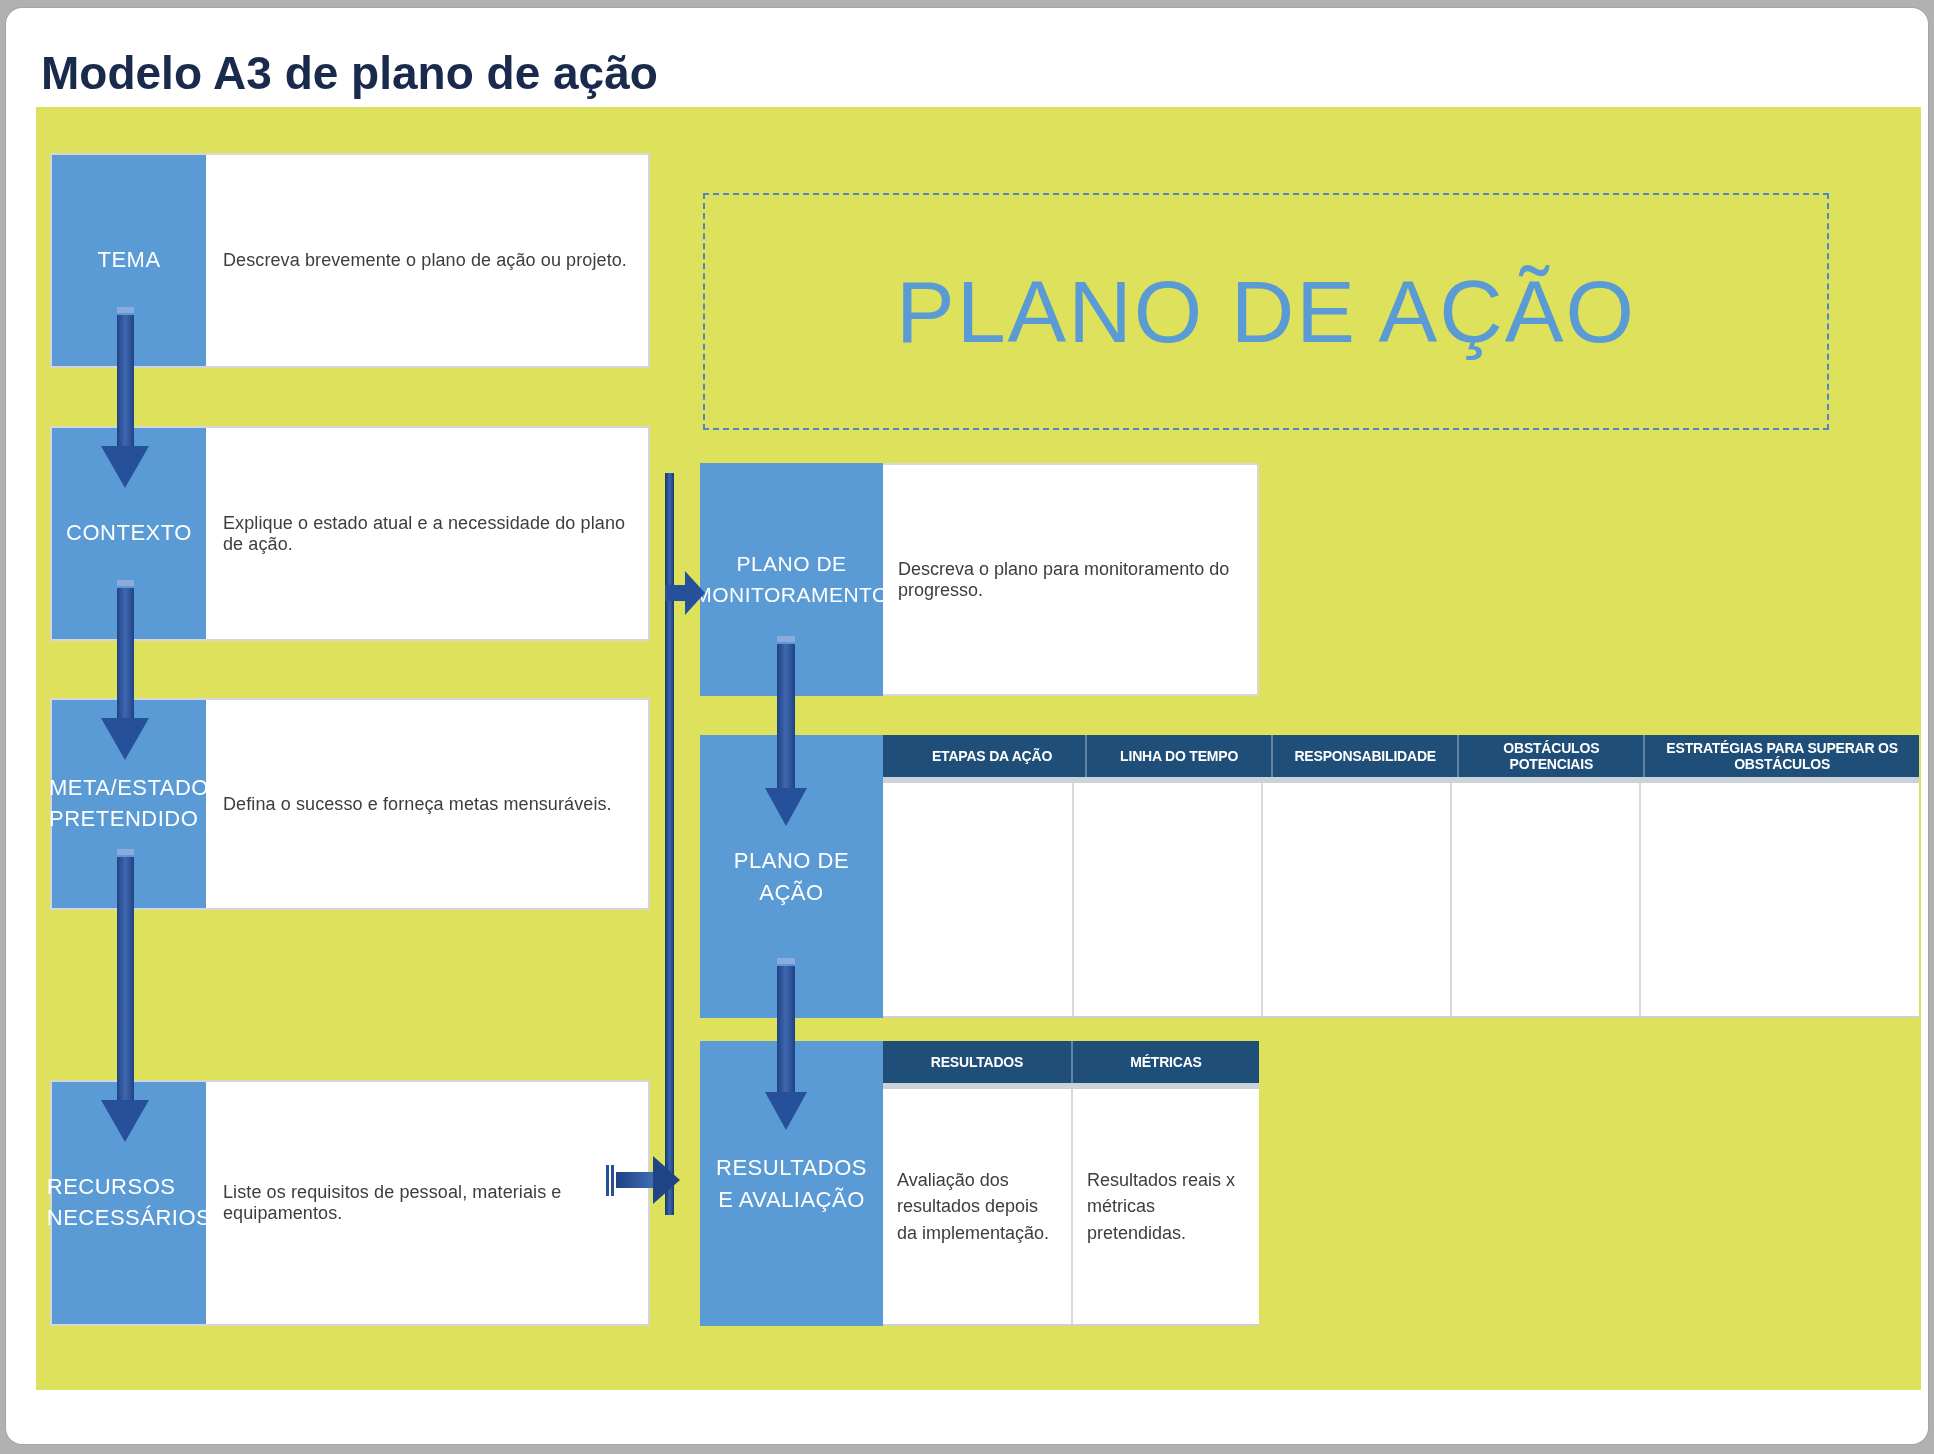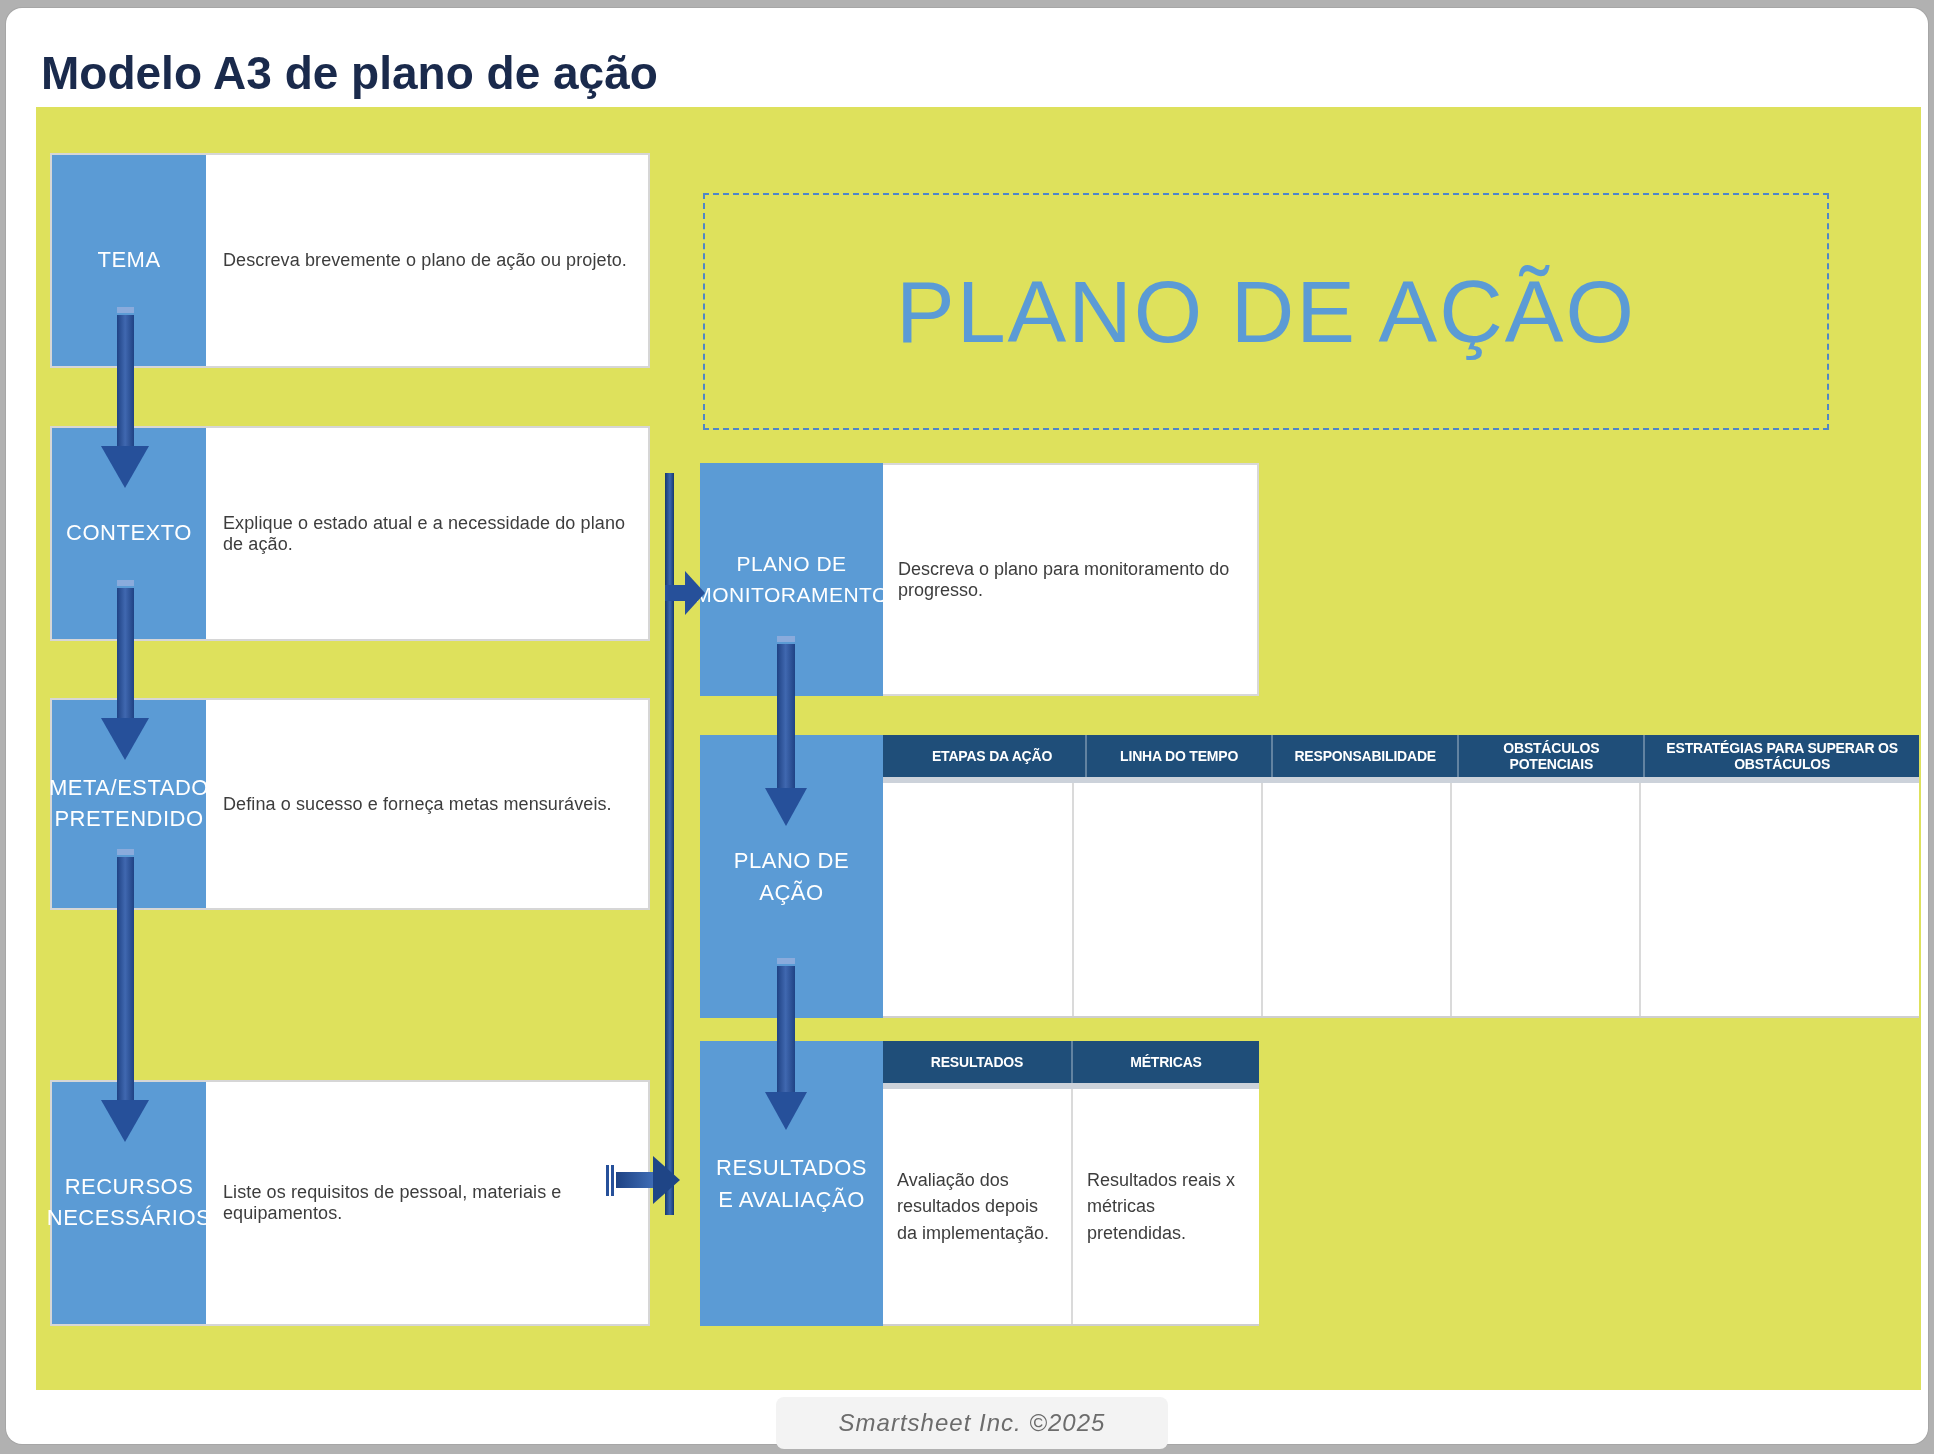--- a/index.html
+++ b/index.html
@@ -23,21 +23,21 @@
     left:30px;top:99px;width:1885px;height:1283px;
     background:#dee15c;
   }
   
   .flow-row{
     left:44px;width:600px;display:flex;
     border:2px solid #d6d6d6;background:#ffffff;
   }
   .flow-label{
     width:154px;background:#5b9bd5;color:#ffffff;
-    display:flex;align-items:center;justify-content:center;text-align:center;
+    display:flex;align-items:center;justify-content:center;text-align:left;
     font-size:22px;line-height:1.4;letter-spacing:.5px;padding:0 6px;box-sizing:border-box;
     flex-shrink:0;
   }
   .flow-desc{
     flex:1;display:flex;align-items:center;
     padding:0 12px 0 17px;font-size:18px;color:#3d3d3d;background:#fff;
     letter-spacing:.1px;
   }
   
   .varrow{display:flex;flex-direction:column;align-items:center;}
@@ -191,17 +191,14 @@
     <div class="cap"></div>
     <div class="shaft"></div>
     <div class="head"></div>
   </div>
   <div class="abs varrow slim" style="left:758px;top:950px;width:44px;height:172px;">
     <div class="cap"></div>
     <div class="shaft"></div>
     <div class="head"></div>
   </div>
 
-  <div class="abs footer-badge">
-    <span class="footer-text">Smartsheet Inc. ©2025</span>
-  </div>
 
 </div>
 
 </body></html>

